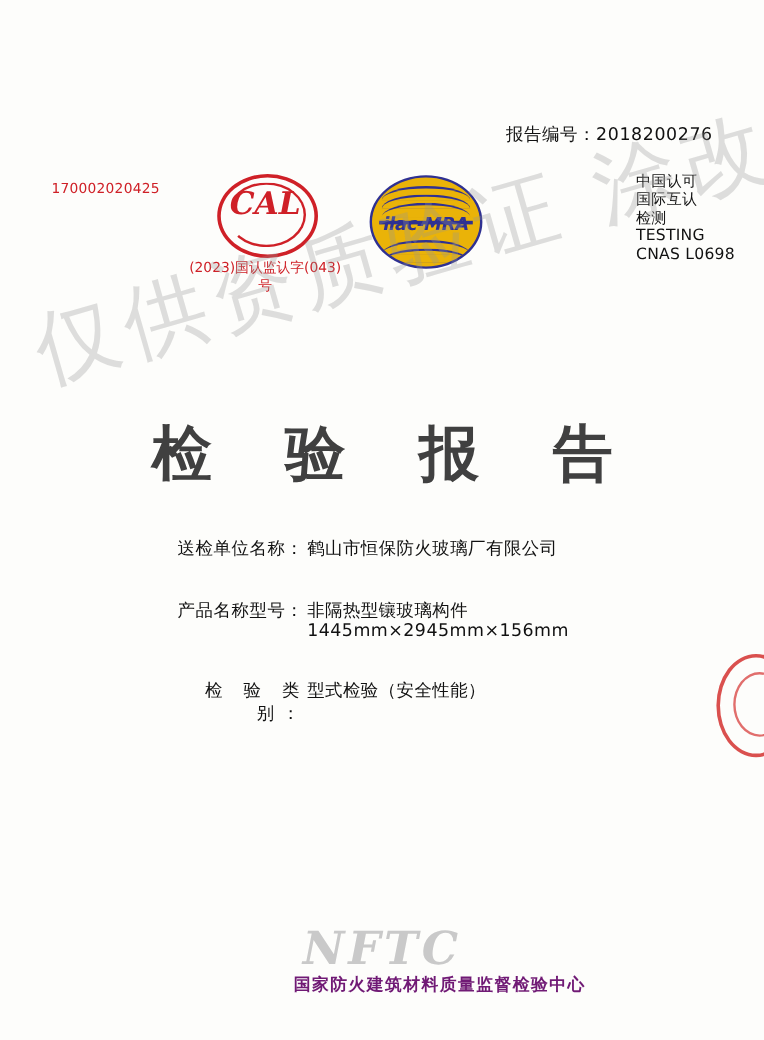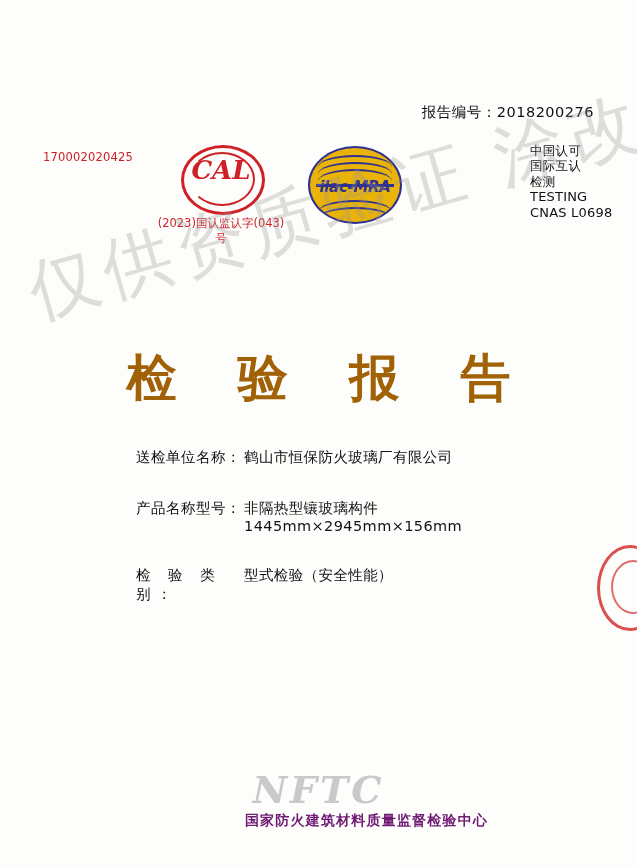--- a/index.html
+++ b/index.html
@@ -299,21 +299,21 @@
     position: absolute;
     top: 345px;
     left: 0;
     width: 637px;
     text-align: center;
     font-family: "DejaVu Sans", sans-serif;
     font-size: 50px;
     font-weight: bold;
     letter-spacing: 22px;
     text-indent: 22px;
-    color: #a16207;
+    color: #404040;
   }
 
   
   .fields {
     position: absolute;
     top: 448px;
     left: 136px;
     width: 460px;
   }
   .field-row {
@@ -321,23 +321,25 @@
     align-items: baseline;
     margin-bottom: 32px;
     font-family: "DejaVu Sans", sans-serif;
     font-size: 14.5px;
     color: #111;
   }
   .field-label {
     width: 108px;
     flex: 0 0 108px;
     letter-spacing: 0.5px;
+    margin-left: 12px;
   }
   .field-label.spaced {
     letter-spacing: 6.5px;
+    text-align: right;
   }
   .field-value {
     flex: 1;
     letter-spacing: 0.4px;
   }
 
   
   .nftc {
     position: absolute;
     top: 767px;

